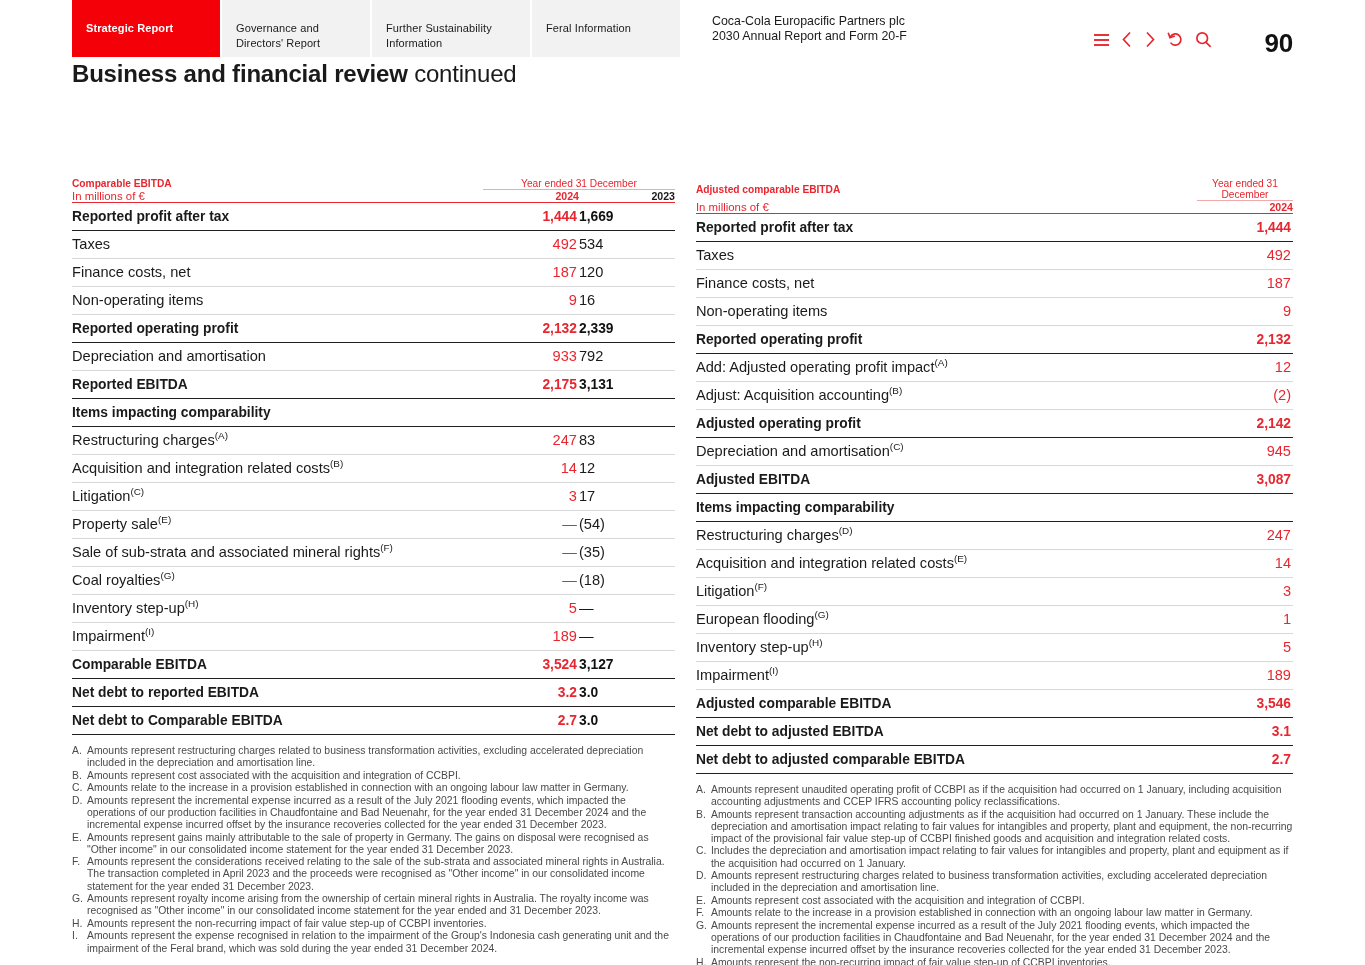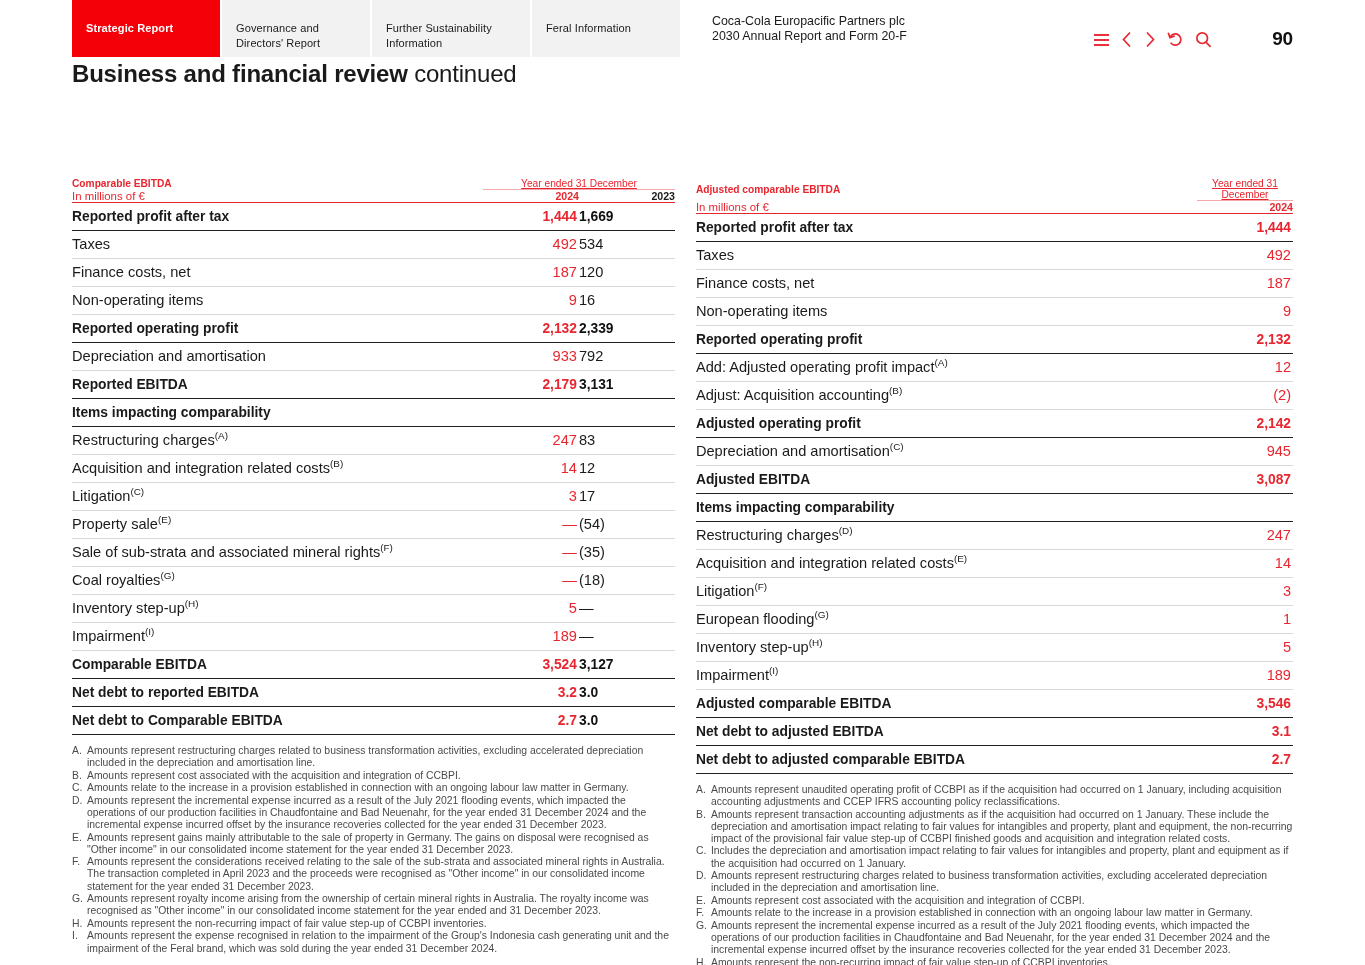--- a/index.html
+++ b/index.html
@@ -49,21 +49,21 @@
     position: absolute;
     left: 1093px; top: 31px;
     display: flex;
     align-items: center;
     gap: 11px;
   }
   .hdr-icons svg { display:block; }
   .pagenum {
     position: absolute;
     right: 72px; top: 28px;
-    font-size: 19px;
+    font-size: 26px;
     font-weight: bold;
     letter-spacing: -0.01em;
     color: #111;
   }
 
   
   .page-title {
     margin: 3px 0 0 72px;
     font-size: 24px;
     letter-spacing: -0.2px;
@@ -105,21 +105,20 @@
     font-weight: normal;
     text-align: left;
     padding-bottom: 3px;
   }
   .t-period {
     font-size: 10.2px;
     color: #e8262f;
     font-weight: normal;
     border-bottom: 1px solid #f3a9ab;
     padding-bottom: 1px;
-    text-decoration: underline;
   }
   .t-year {
     font-size: 10.6px;
     font-weight: bold;
     text-align: right;
     padding: 3px 0 3px 0;
   }
   .t-year.y-cur { color: #e8262f; }
   .t-year.y-prev { color: #1a1a1a; padding-left: 9px; }
   .hdr-rule td { border-bottom: 1.6px solid #e8262f; height: 0; }
@@ -270,21 +269,21 @@
             <td class="v1">2,132</td>
             <td class="v2">2,339</td>
           </tr>
           <tr class="row">
             <td class="lbl">Depreciation and amortisation</td>
             <td class="v1">933</td>
             <td class="v2">792</td>
           </tr>
           <tr class="row bold">
             <td class="lbl">Reported EBITDA</td>
-            <td class="v1">2,179</td>
+            <td class="v1">2,175</td>
             <td class="v2">3,131</td>
           </tr>
           <tr class="row bold nobordertop">
             <td class="lbl">Items impacting comparability</td>
             <td class="v1"></td>
             <td class="v2"></td>
           </tr>
           <tr class="row">
             <td class="lbl">Restructuring charges<sup>(A)</sup></td>
             <td class="v1">247</td>

